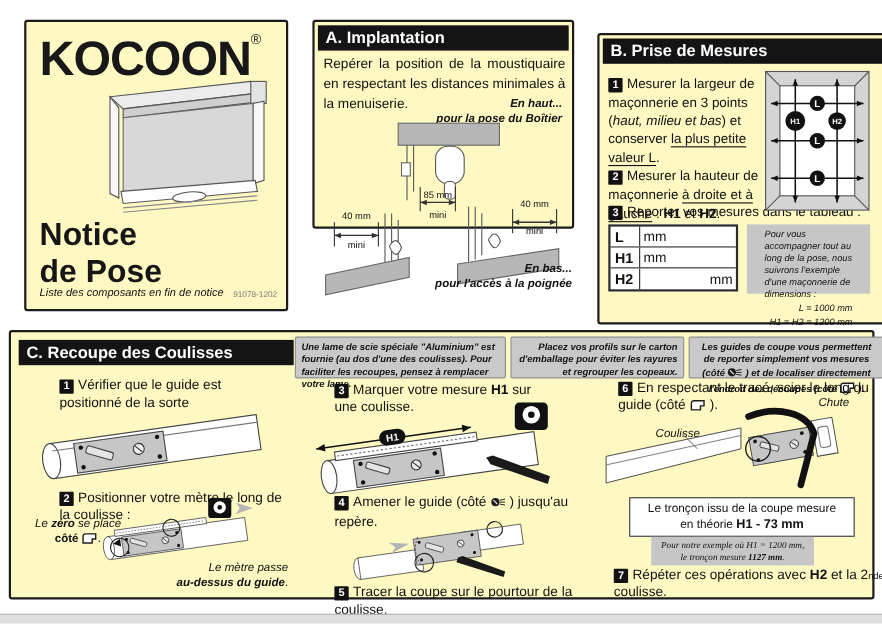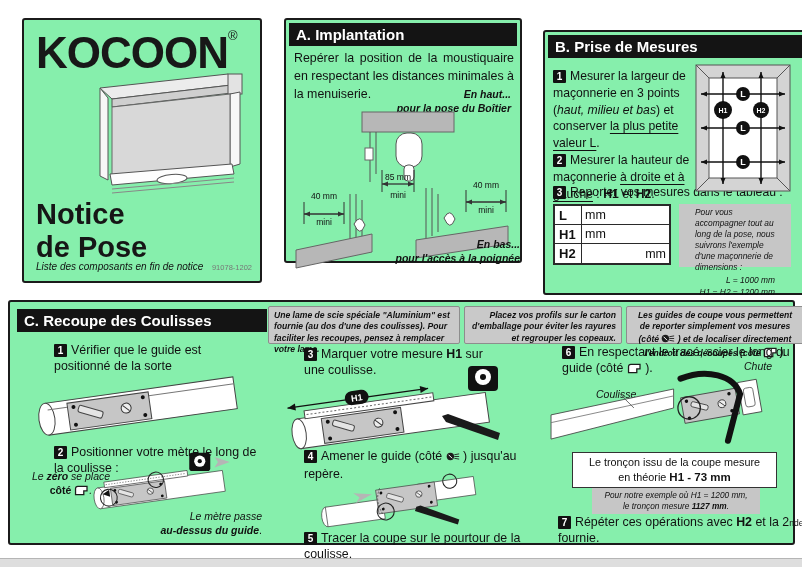--- a/index.html
+++ b/index.html
@@ -1,33 +1,33 @@
 <!DOCTYPE html>
 <html><head>
 <meta charset="utf-8">
 <style>
   * { box-sizing: border-box; margin: 0; padding: 0; }
   html,body { width:802px; height:567px; }
   body { font-family:"Liberation Sans", sans-serif; background:#fff; color:#111; position:relative; overflow:hidden; }
   #page { position:absolute; inset:0; background:#fff; }
 
-  .panel { position:absolute; border:2px solid #1b1b1b; border-radius:3px; background:#86efac; }
+  .panel { position:absolute; border:2px solid #1b1b1b; border-radius:3px; background:#fef9c3; }
   .hdr { background:#141414; color:#fff; font-weight:bold; font-size:15px; line-height:23px; padding:0 7px; margin:3px; }
 
   
   #panel-logo { left:22px; top:18px; width:240px; height:265px; }
   .brand { position:absolute; left:12px; top:8px; font-size:44px; font-weight:bold; letter-spacing:-1px; color:#181818; }
   .brand .reg { font-size:13px; vertical-align:28px; font-weight:normal; }
   #product-svg { position:absolute; left:48px; top:52px; }
   .notice-title { position:absolute; left:12px; top:178px; font-size:29px; font-weight:bold; line-height:1.15; color:#161616; }
   .logo-sub { position:absolute; left:12px; bottom:9px; font-style:italic; font-size:10px; }
   .logo-ref { position:absolute; right:8px; bottom:9px; font-size:7.5px; color:#777; }
 
   
-  #panel-a { left:284px; top:18px; width:238px; height:245px; }
+  #panel-a { left:284px; top:18px; width:238px; height:190px; }
   .a-intro { position:absolute; left:8px; top:30px; width:220px; font-size:12.4px; line-height:1.45; text-align:justify; }
   .cap { font-style:italic; font-size:10.5px; line-height:1.3; text-align:right;font-weight:bold; }
   #a-cap-top { position:absolute; left:55px; top:68px; width:170px; }
   #a-cap-bot { position:absolute; left:0; top:218px; width:100%; }
   #a-diag-top { position:absolute; left:52px; top:90px; }
   #a-diag-left { position:absolute; left:6px; top:168px; }
   #a-diag-right { position:absolute; left:122px; top:160px; }
   svg text { font-family:"Liberation Sans", sans-serif; }
   .dimtxt { font-size:8.5px; fill:#111; }
 
@@ -53,21 +53,21 @@
   #c-hdr { position:absolute; left:4px; top:4px; width:250px; }
   .cnote { position:absolute; background:#c9c9c9; border:1px solid #8d8d8d; border-radius:2px; font-style:italic; font-weight:bold; font-size:8.6px; line-height:1.32; padding:3px 5px; }
   #c-note1 { left:258px; top:4px; width:192px; height:38px; }
   #c-note2 { left:454px; top:4px; width:158px; height:38px; text-align:right; }
   #c-note3 { left:616px; top:4px; width:178px; height:38px; text-align:center; }
   .c-step { position:absolute; font-size:12.4px; line-height:1.32;margin-left:36px; }
   .small-cap { position:absolute; font-style:italic; font-size:10.5px; line-height:1.3; }
   .c-svg { position:absolute; }
   .resbox { position:absolute; left:562px; top:150px; width:205px; border:1.5px solid #333; background:#fff; text-align:center; font-size:10.8px; line-height:1.35; padding:2px 3px; }
   .resbox .val { font-weight:bold; font-size:11.5px; }
-  .res-ex { position:absolute; left:582px; top:186px; width:168px; background:#c6c6c6; font-style:italic; font-size:8.3px; line-height:1.35; text-align:center; padding:2px 3px; }
+  .res-ex { position:absolute; left:582px; top:186px; width:148px; background:#c6c6c6; font-style:italic; font-size:8.3px; line-height:1.35; text-align:center; padding:2px 3px;font-family:Liberation Serif, serif; }
   .icon-inline { display:inline-block; vertical-align:-2px; }
   .sup { font-size:8.5px; }
 
   #bottom-strip { position:absolute; left:0; top:558px; width:802px; height:9px; background:#dedede; border-top:1px solid #b5b5b5; }
 </style>
 </head>
 <body>
 
 <div id="page">
 
@@ -371,18 +371,18 @@
     </svg>
     <div class="resbox">
       <div>Le tronçon issu de la coupe mesure</div>
       <div><span>en théorie </span><span class="val">H1 - 73 mm</span></div>
     </div>
     <div class="res-ex">
       <div>Pour notre exemple où H1 = 1200 mm,</div>
       <div><span>le tronçon mesure </span><span class="b">1127 mm</span><span>.</span></div>
     </div>
     <div class="c-step" style="left:512px; top:212px; width:268px;">
-      <span class="num">7</span><span>Répéter ces opérations avec </span><span class="b">H2</span><span> et la 2</span><span class="sup">nde</span><span> fournie.</span>
+      <span class="num">7</span><span>Répéter ces opérations avec </span><span class="b">H2</span><span> et la 2</span><span class="sup">nde</span><span> coulisse.</span>
     </div>
   </div>
 
   <div id="bottom-strip"></div>
 </div>
 
 </body></html>

